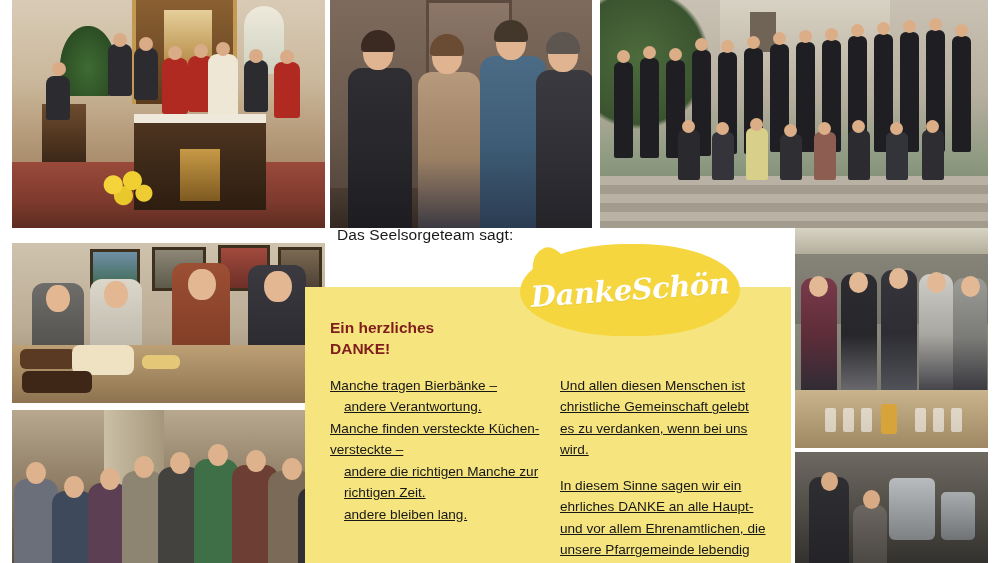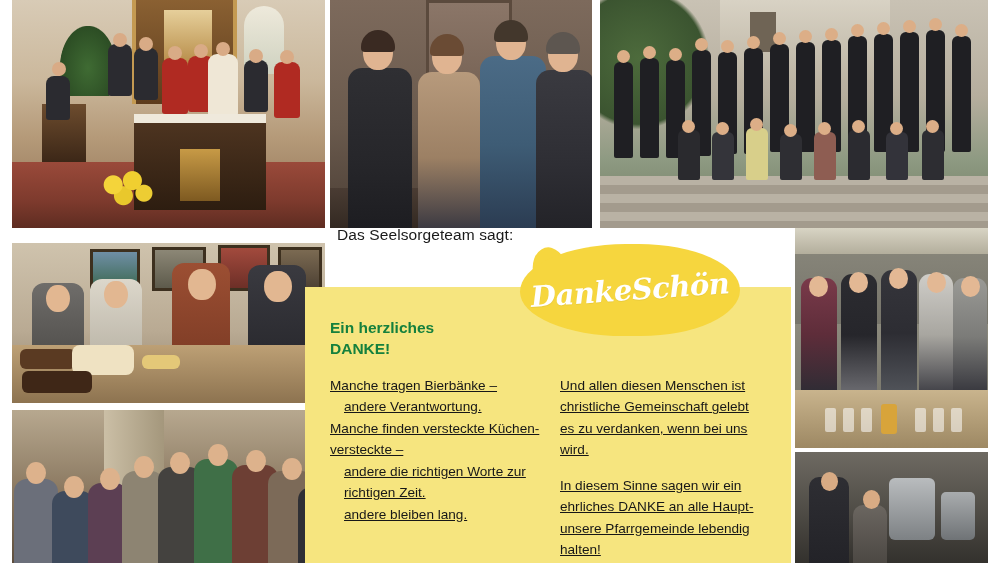--- a/index.html
+++ b/index.html
@@ -196,21 +196,21 @@
     font-weight:bold;
     font-size:29px;
     color:#ffffff;
     letter-spacing:-0.5px;
     transform: rotate(-4deg);
     text-shadow: 0 1px 0 rgba(0,0,0,.05);
   }
 
   #thanks-heading {
     position:absolute; left:330px; top:318px; width:190px;
-    font-size:15.5px; font-weight:bold; color:#15803d; line-height:1.35;
+    font-size:15.5px; font-weight:bold; color:#7f1d1d; line-height:1.35;
   }
 
   .col {
     position:absolute;
     font-size:13.6px; color:#171717; line-height:1.58;text-decoration:underline;
   }
   #col-left  { left:330px; top:375px; width:228px; }
   #col-right { left:560px; top:375px; width:218px; }
   .col p { margin:0 0 14px 0; }
   .col .indent { display:block; padding-left:14px; }
@@ -421,34 +421,35 @@
     <div>Ein herzliches</div>
     <div>DANKE!</div>
   </div>
 
   <div class="col" id="col-left">
       <p>
         <span style="display: block;">Manche tragen Bierbänke –</span>
         <span class="indent">andere Verantwortung.</span>
         <span style="display: block;">Manche finden versteckte Küchen-</span>
         <span style="display: block;">versteckte –</span>
-        <span class="indent">andere die richtigen Worte zur</span>
+        <span class="indent">andere die richtigen Manche zur</span>
         <span class="indent">richtigen Zeit.</span>
         <span class="indent">andere bleiben lang.</span>
       </p>
     </div>
 
   <div class="col" id="col-right">
       <p>
         <span style="display: block;">Und allen diesen Menschen ist</span>
         <span style="display: block;">christliche Gemeinschaft gelebt</span>
         <span style="display: block;">es zu verdanken, wenn bei uns</span>
         <span style="display: block;">wird.</span>
       </p>
       <p>
         <span style="display: block;">In diesem Sinne sagen wir ein</span>
         <span style="display: block;">ehrliches DANKE an alle Haupt-</span>
+        <span style="display: block;">und vor allem Ehrenamtlichen, die</span>
         <span style="display: block;">unsere Pfarrgemeinde lebendig</span>
         <span style="display: block;">halten!</span>
       </p>
     </div>
 
 </div>
 
 </body></html>

